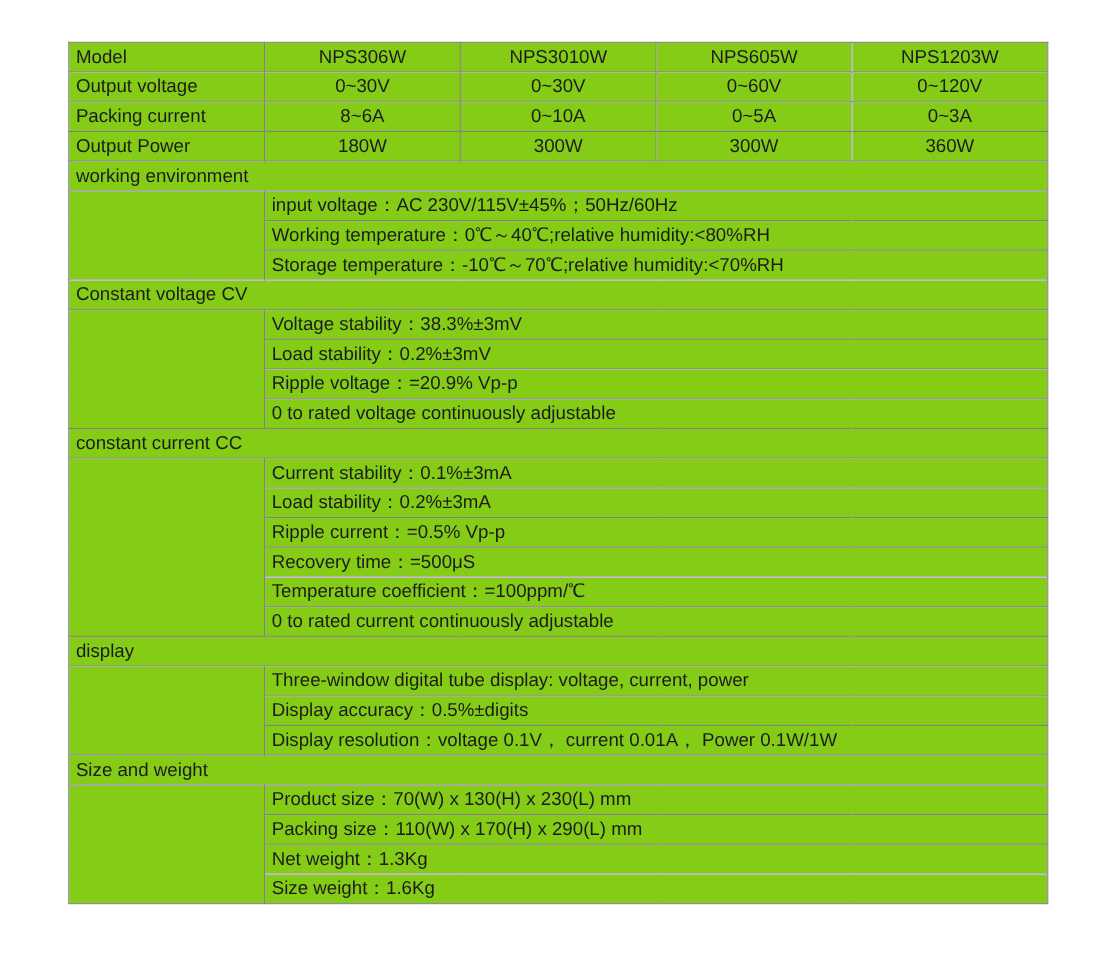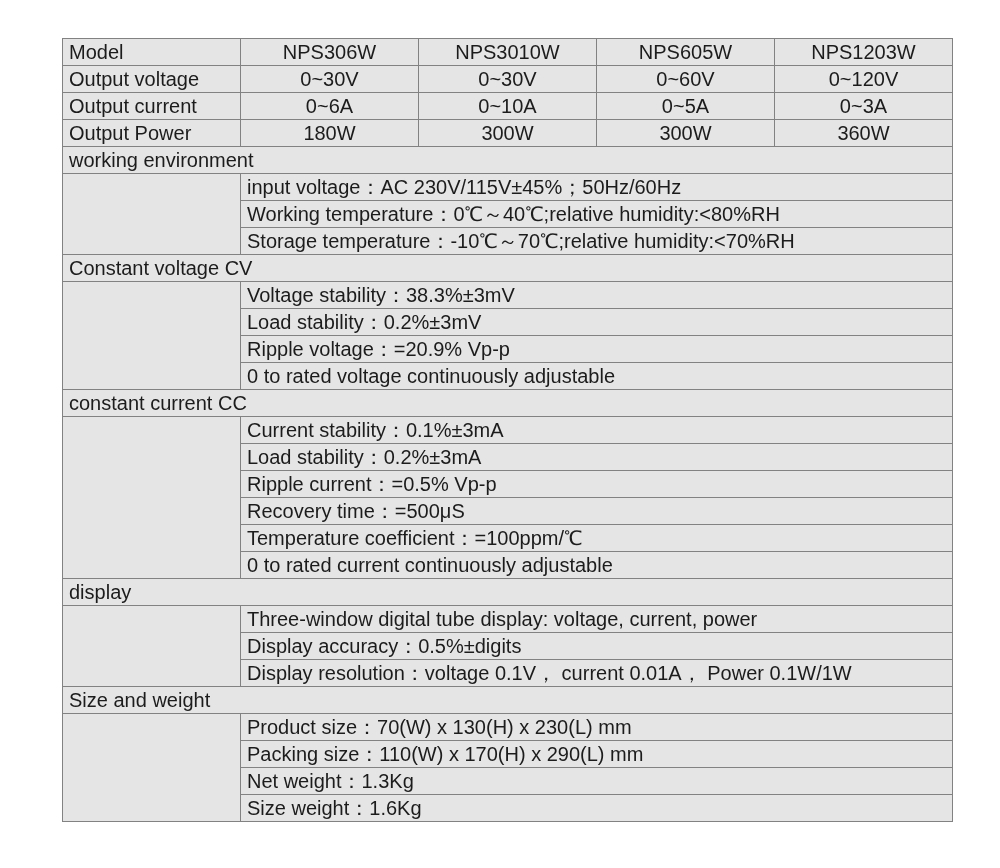--- a/index.html
+++ b/index.html
@@ -24,28 +24,28 @@
   table.spec{
     position:absolute;
     left:62px;
     top:38px;
     width:890px;
     border-collapse:collapse;
     table-layout:fixed;
   }
   table.spec td{
     border:1px solid var(--border);
-    font-size:20px;
+    font-size:17px;
     color:var(--text);
     padding:0 6px;
     height:26px;
     line-height:26px;
     white-space:nowrap;
     overflow:hidden;
-    background:#e5e5e5;
+    background:#84cc16;
   }
   td.gray{background:var(--hdr-bg);}
   td.center{text-align:center;}
   td.left{text-align:left;}
   td.spacer{background:#ffffff;}
 </style>
 </head>
 <body>
 
 <div class="sheet">
@@ -66,22 +66,22 @@
           <td class="gray center">NPS1203W</td>
         </tr>
         <tr>
           <td class="left">Output voltage</td>
           <td class="center">0~30V</td>
           <td class="center">0~30V</td>
           <td class="center">0~60V</td>
           <td class="center">0~120V</td>
         </tr>
         <tr>
-          <td class="left">Output current</td>
-          <td class="center">0~6A</td>
+          <td class="left">Packing current</td>
+          <td class="center">8~6A</td>
           <td class="center">0~10A</td>
           <td class="center">0~5A</td>
           <td class="center">0~3A</td>
         </tr>
         <tr>
           <td class="left">Output Power</td>
           <td class="center">180W</td>
           <td class="center">300W</td>
           <td class="center">300W</td>
           <td class="center">360W</td>

